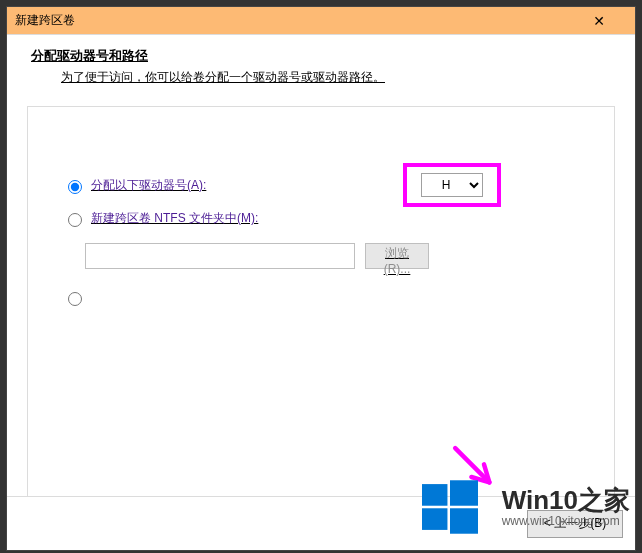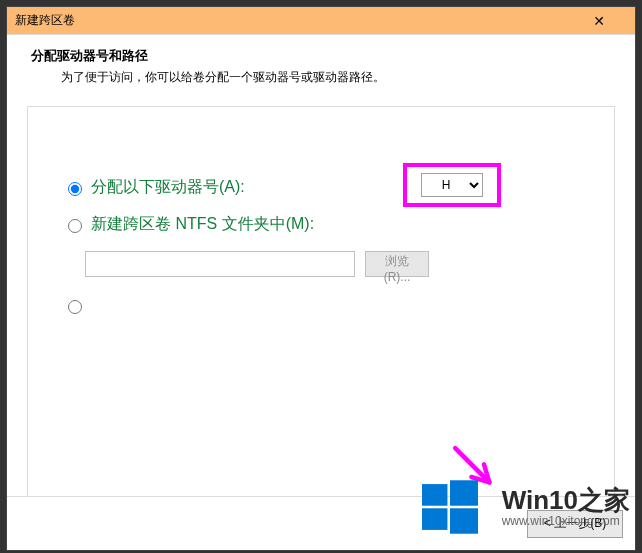--- a/index.html
+++ b/index.html
@@ -40,20 +40,21 @@
     width: 42px;
     height: 28px;
     text-align: center;
     line-height: 28px;
     color: #000;
     font-size: 14px;
     cursor: pointer;
   }
   .content {
     padding: 12px 20px 0 20px;
+    text-decoration: underline;
   }
   .heading {
     font-size: 13px;
     font-weight: bold;
     color: #000;
     margin: 0 0 4px 4px;
   }
   .subheading {
     font-size: 12px;
     color: #000;
@@ -74,22 +75,22 @@
   .radio-wrap {
     display: inline-flex;
     align-items: center;
     gap: 6px;
   }
   input[type=radio] {
     width: 14px;
     height: 14px;
   }
   .opt-label {
-    font-size: 16px;
-    color: #15803d;
+    font-size: 12px;
+    color: #4c1d95;
   }
   .drive-select-wrap {
     position: absolute;
     left: 375px;
     top: 56px;
     border: 4px solid #ff00ff;
     padding: 6px 14px;
   }
   select.drive-select {
     width: 62px;

